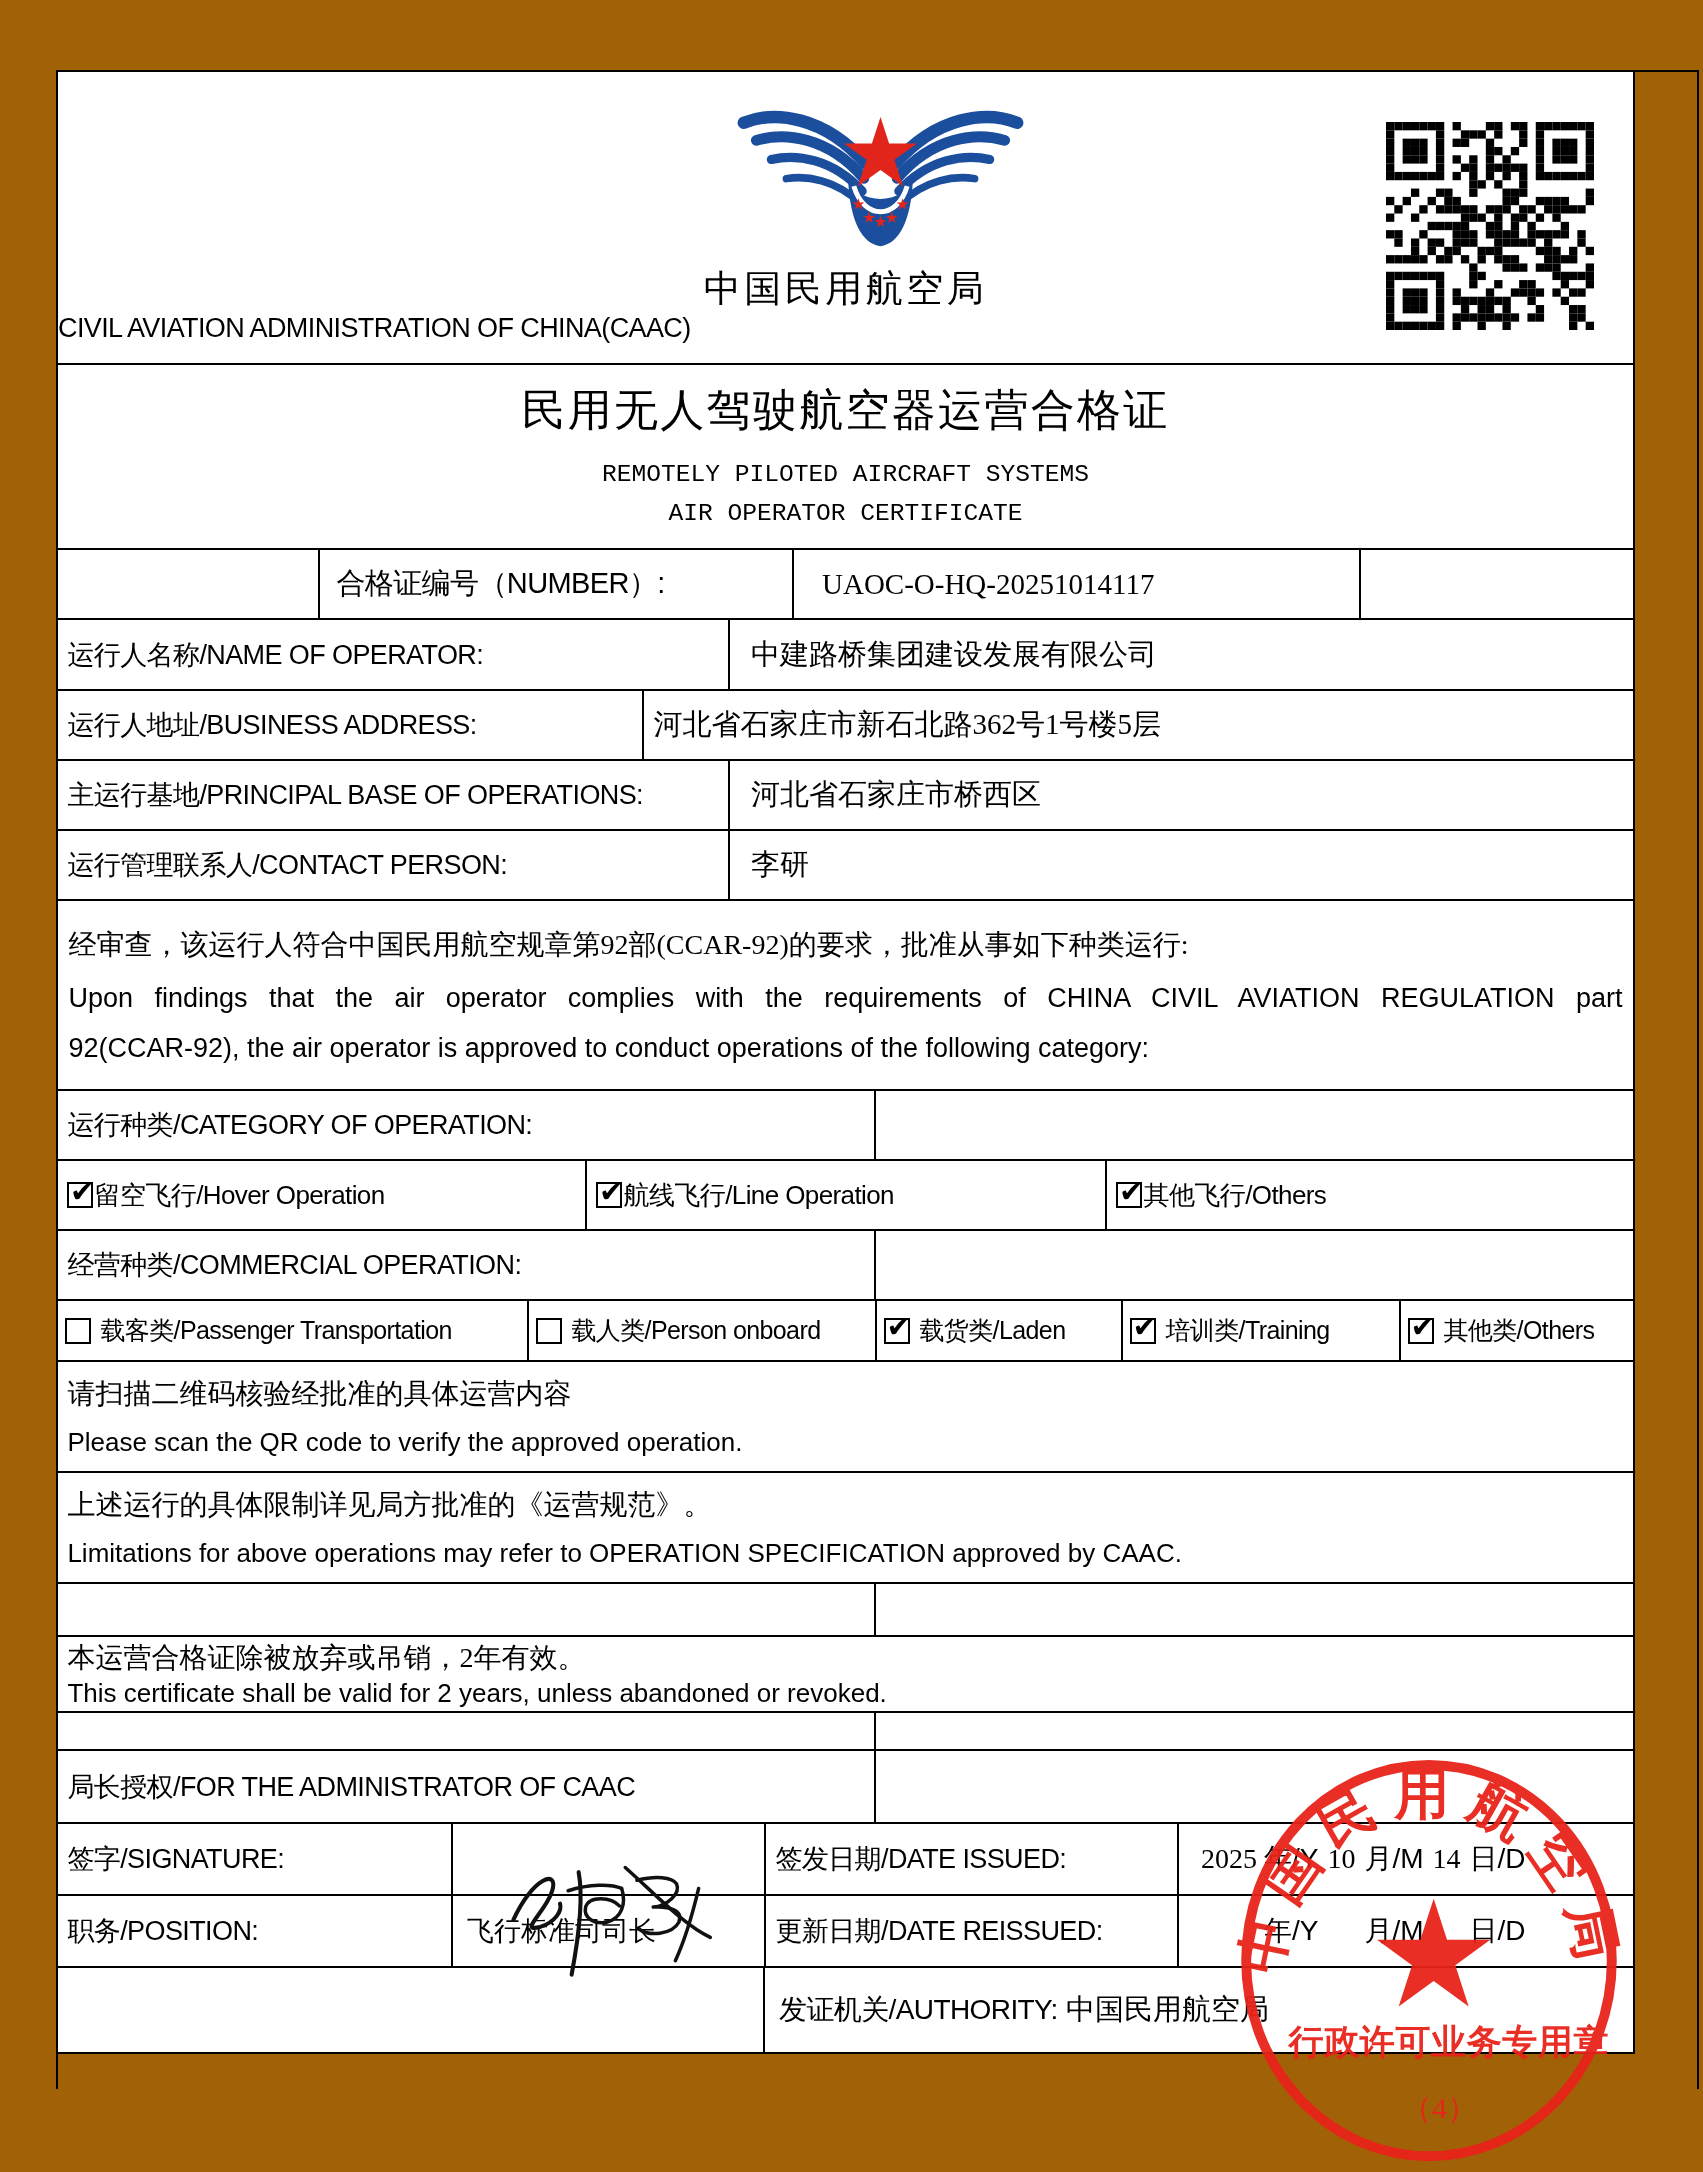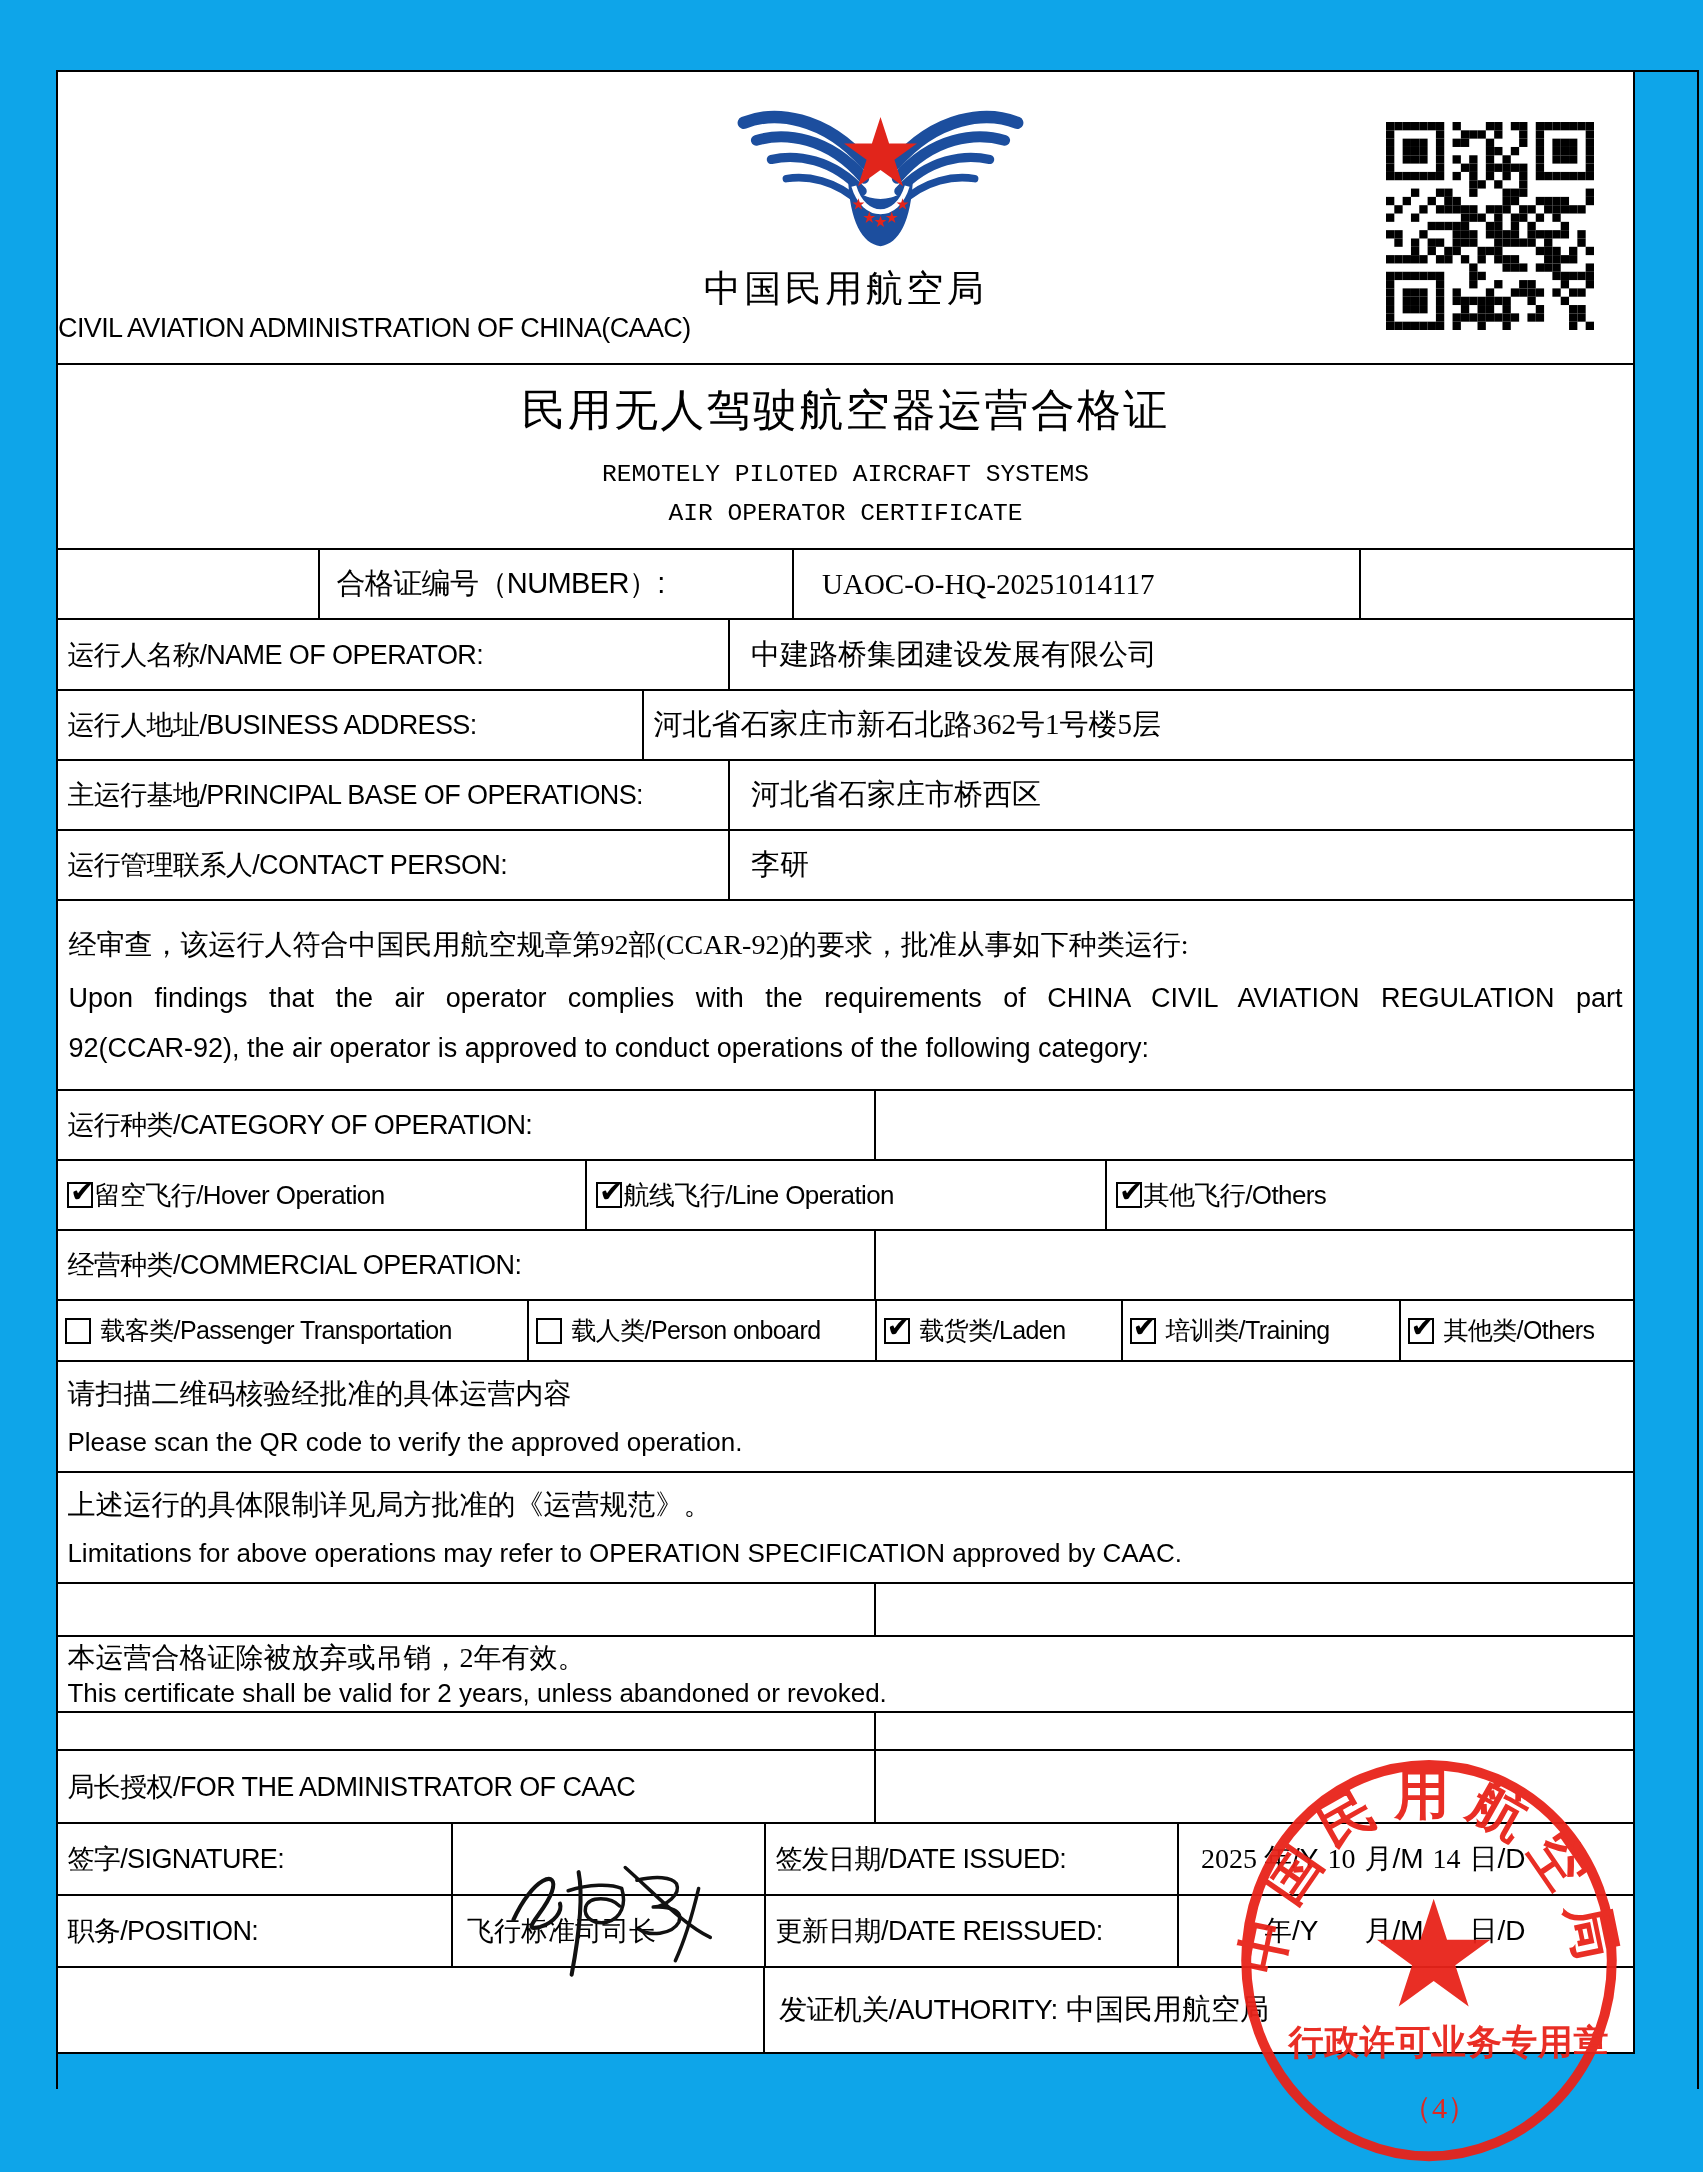--- a/index.html
+++ b/index.html
@@ -1,16 +1,16 @@
 <!DOCTYPE html>
 <html style="font-size:9.4px"><head>
 <meta charset="utf-8">
 <style>
   html,body{margin:0;padding:0;background:#fff;}
-  #page{position:relative;width:1704px;height:2172px;background:#0ea5e9;overflow:hidden;
+  #page{position:relative;width:1704px;height:2172px;background:#a16207;overflow:hidden;
         font-family:"Liberation Sans",sans-serif;color:#000;}
   
   .outer{position:absolute;left:56px;top:70px;width:1643px;height:2019px;
          border:2.3px solid #000;border-bottom:none;box-sizing:border-box;}
   .main{position:absolute;left:0;top:0;width:1577px;box-sizing:border-box;
         border-right:2.3px solid #000;border-bottom:2.9px solid #000;background:#fff;}
   .row{display:flex;box-sizing:border-box;border-bottom:2.9px solid #000;position:relative;}
   .row:last-child{border-bottom:none;}
   .c{box-sizing:border-box;display:flex;align-items:center;padding-left:9.4px;overflow:hidden;}
   .rb{border-right:2.3px solid #000;}

